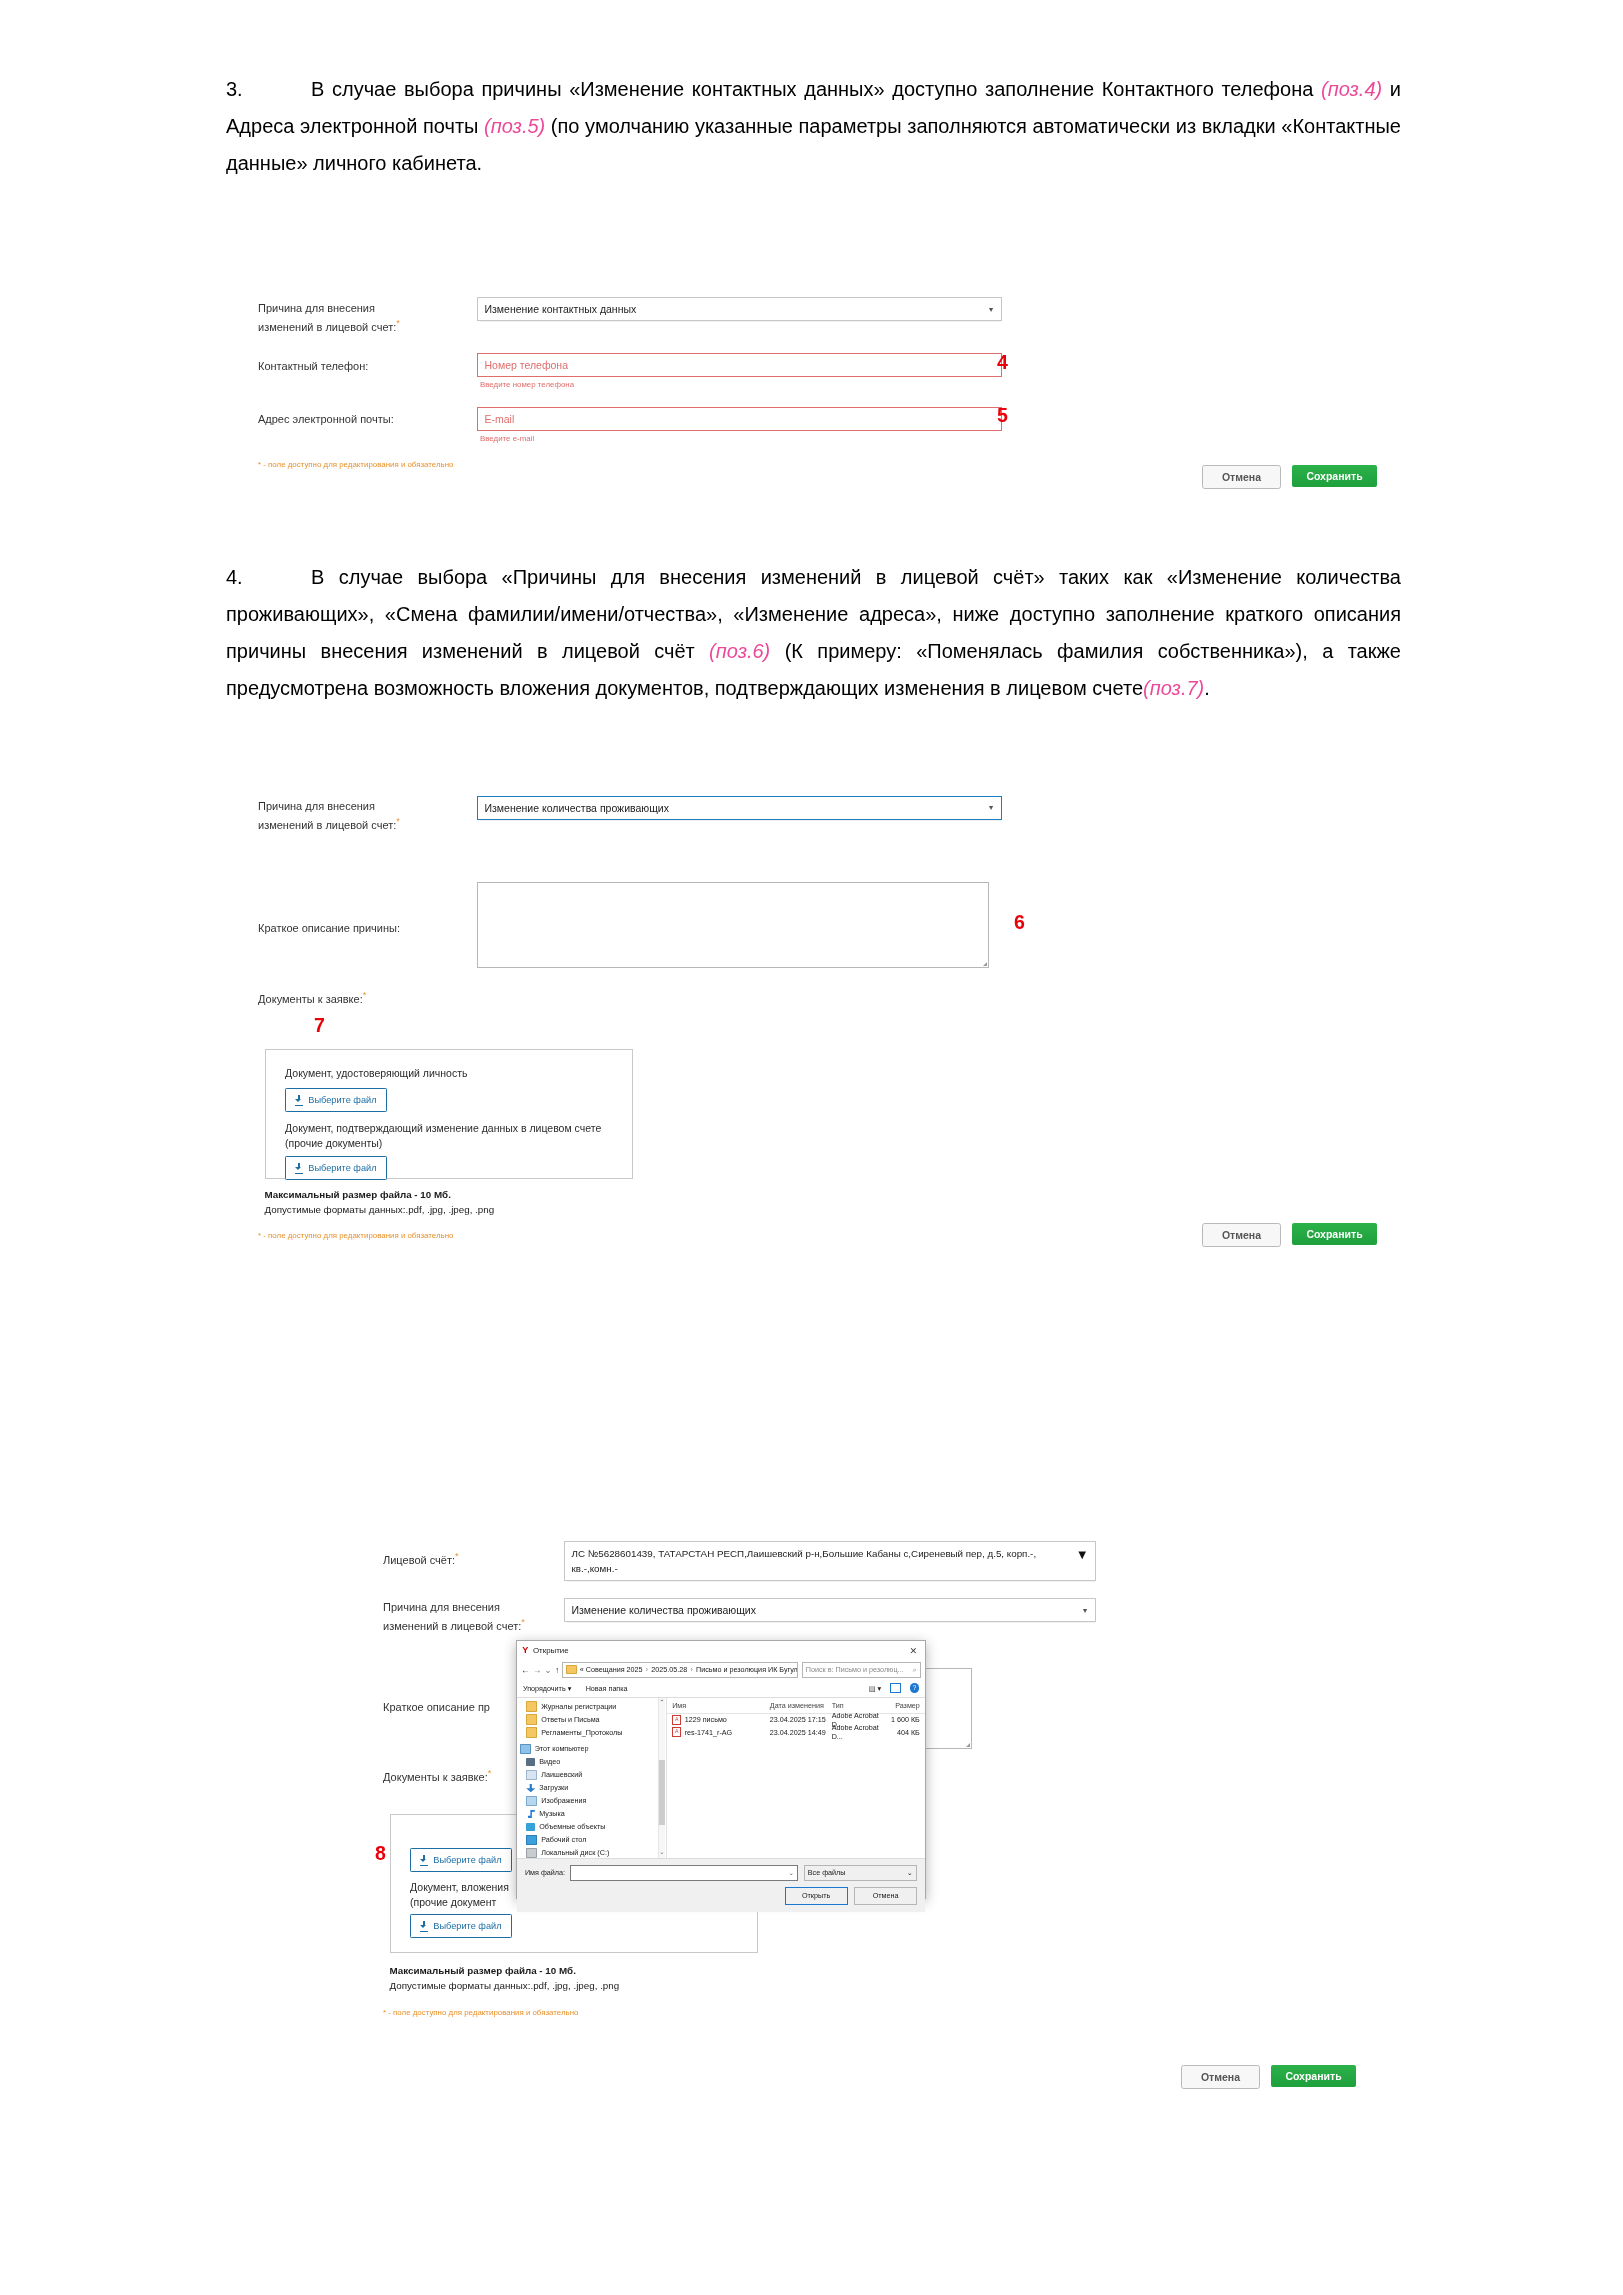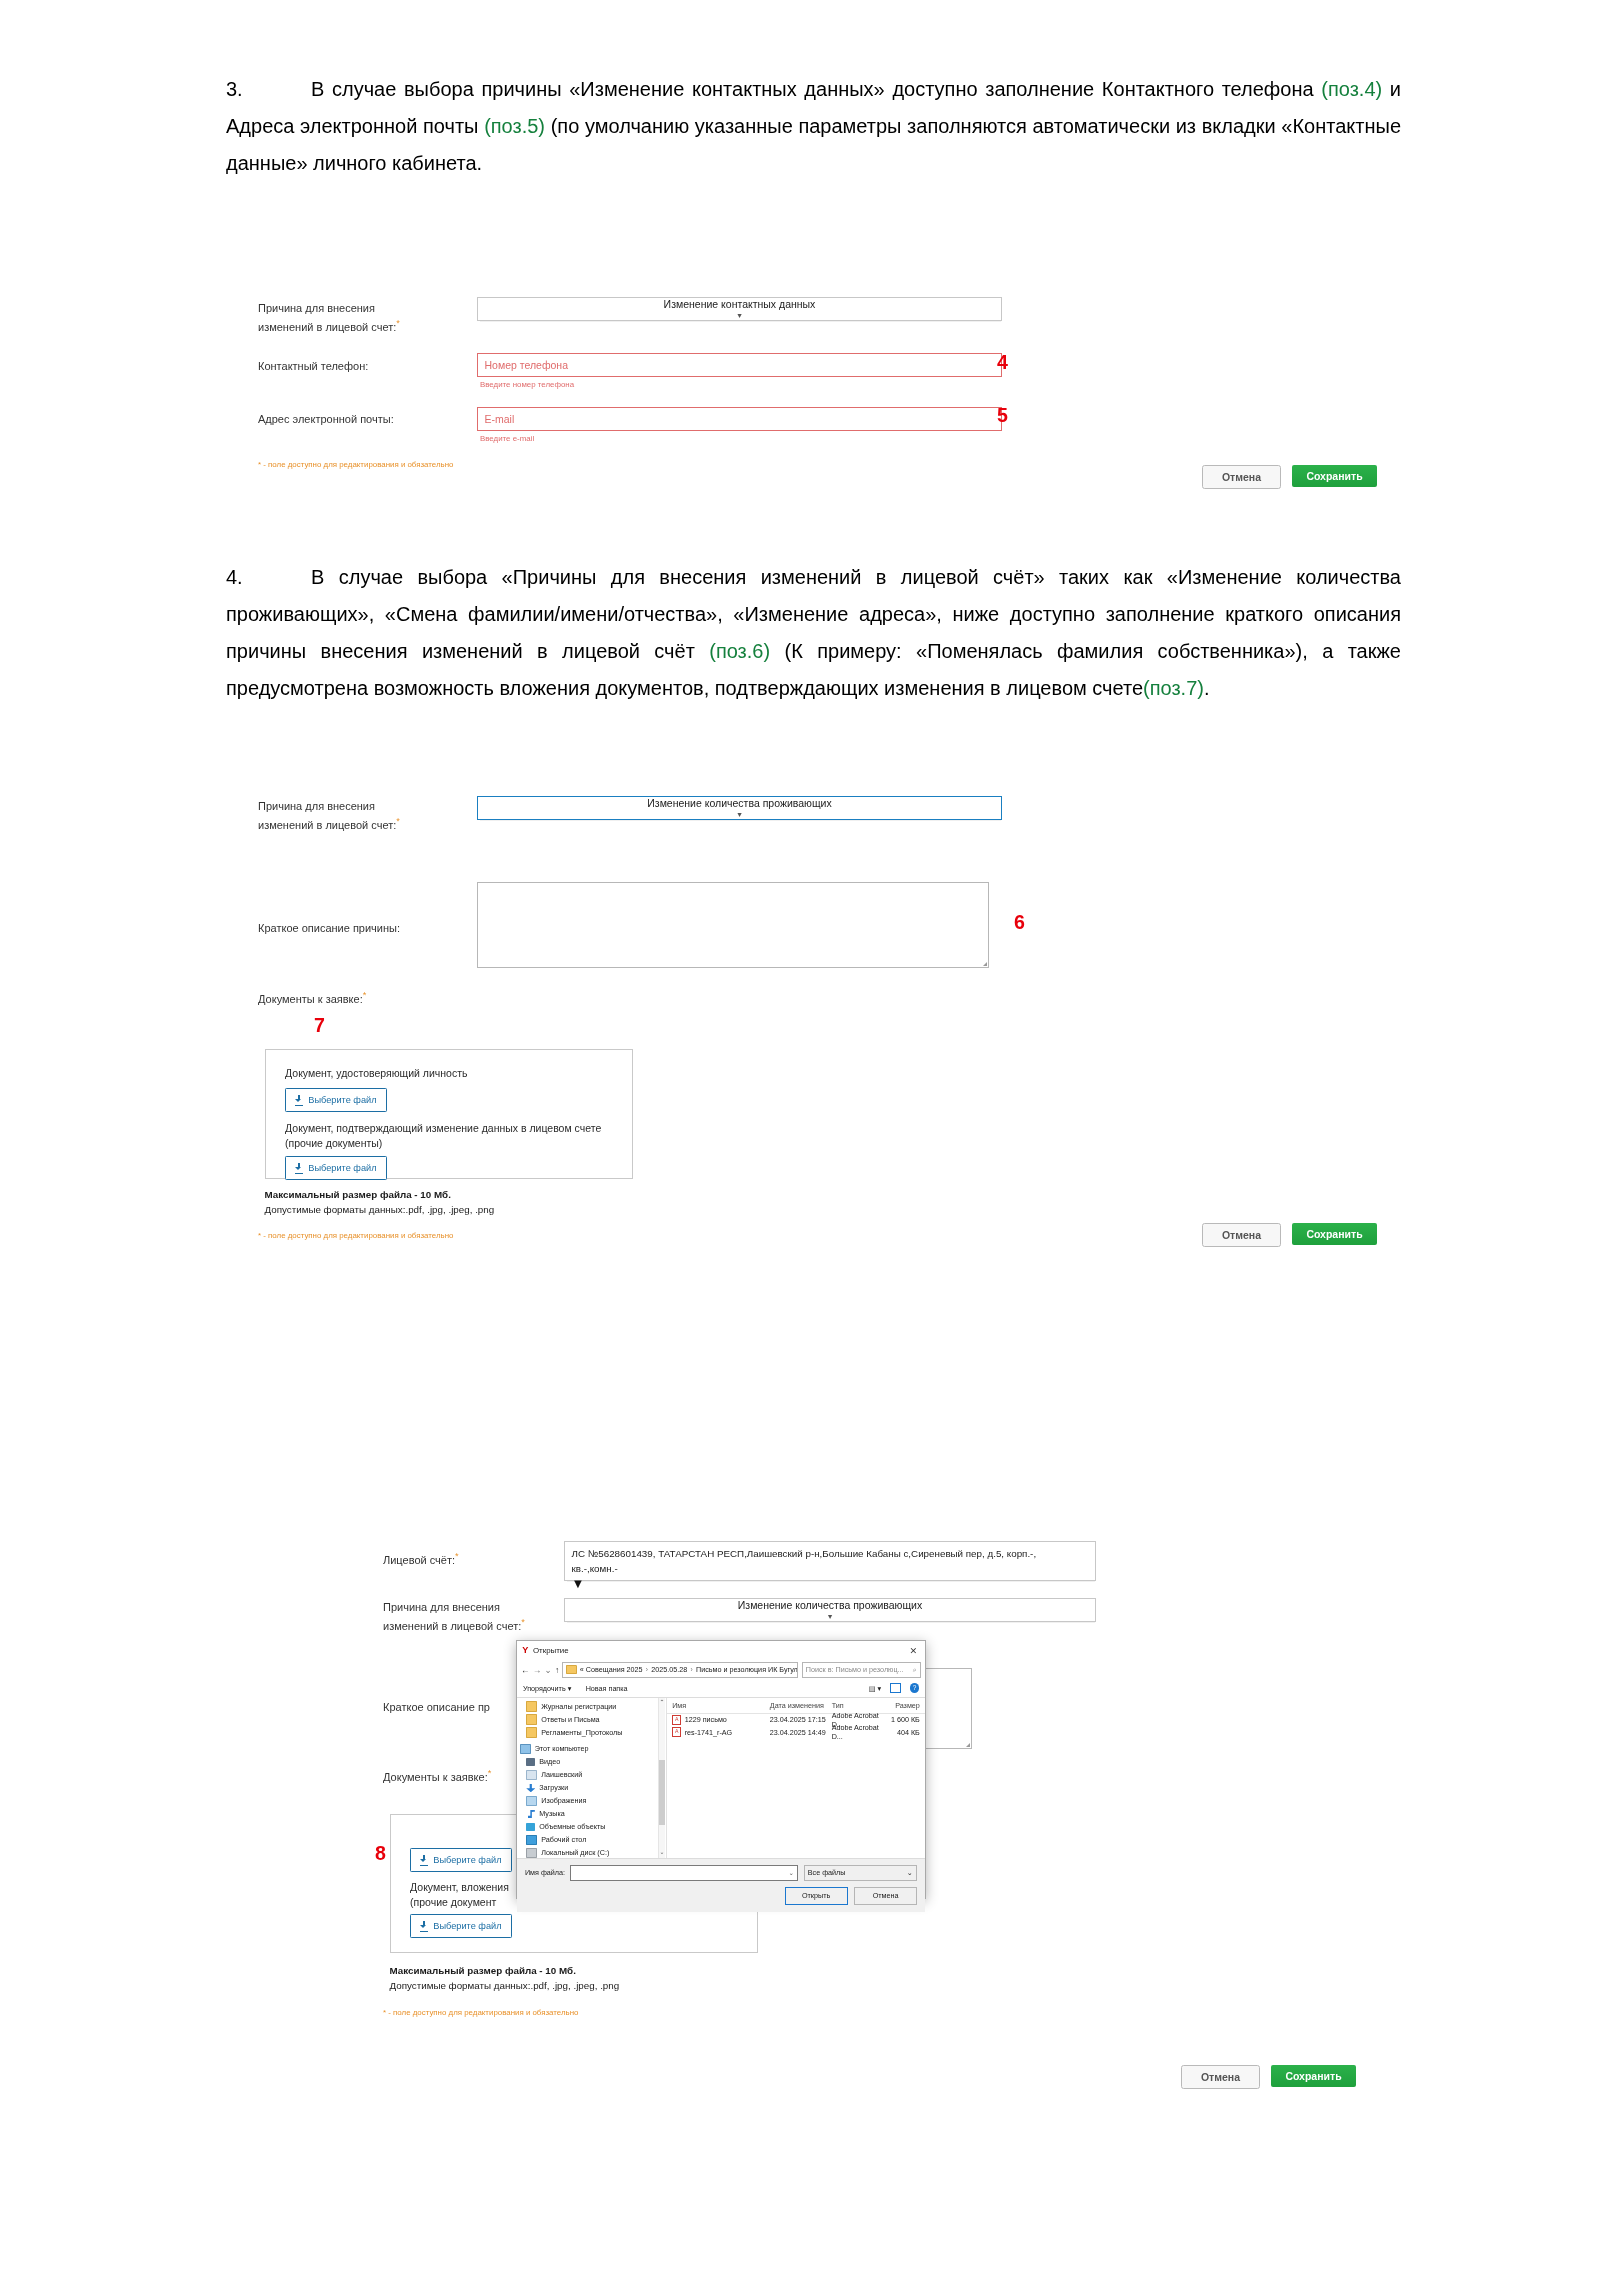--- a/index.html
+++ b/index.html
@@ -34,21 +34,22 @@
   }
   .prose .num {
     display: inline-block;
     width: 39px;
   }
   .prose .indent {
     display: inline-block;
     width: 46px;
   }
   .pos {
-    color: #15803d;
+    color: #ec4899;
+    font-style: italic;
   }
 
   
   .formshot {
     position: absolute;
     background: #ffffff;
   }
   .f-label {
     font-size: 11px;
     color: #333;
@@ -63,21 +64,20 @@
     border: 0.7px solid #c7c7c7;
     background: #fff;
     height: 22px;
     display: flex;
     align-items: center;
     padding: 0 6.5px;
     font-size: 10.5px;
     color: #222;
     justify-content: space-between;
     box-shadow: 0 0.7px 0.7px rgba(0,0,0,.06);
-    flex-direction: column;
   }
   .f-select.focus {
     border: 1.3px solid #1a7fc1;
   }
   .caret {
     font-size: 7.2px;
     color: #555;
   }
   .caret.big { font-size: 13px; color:#111; }
 

